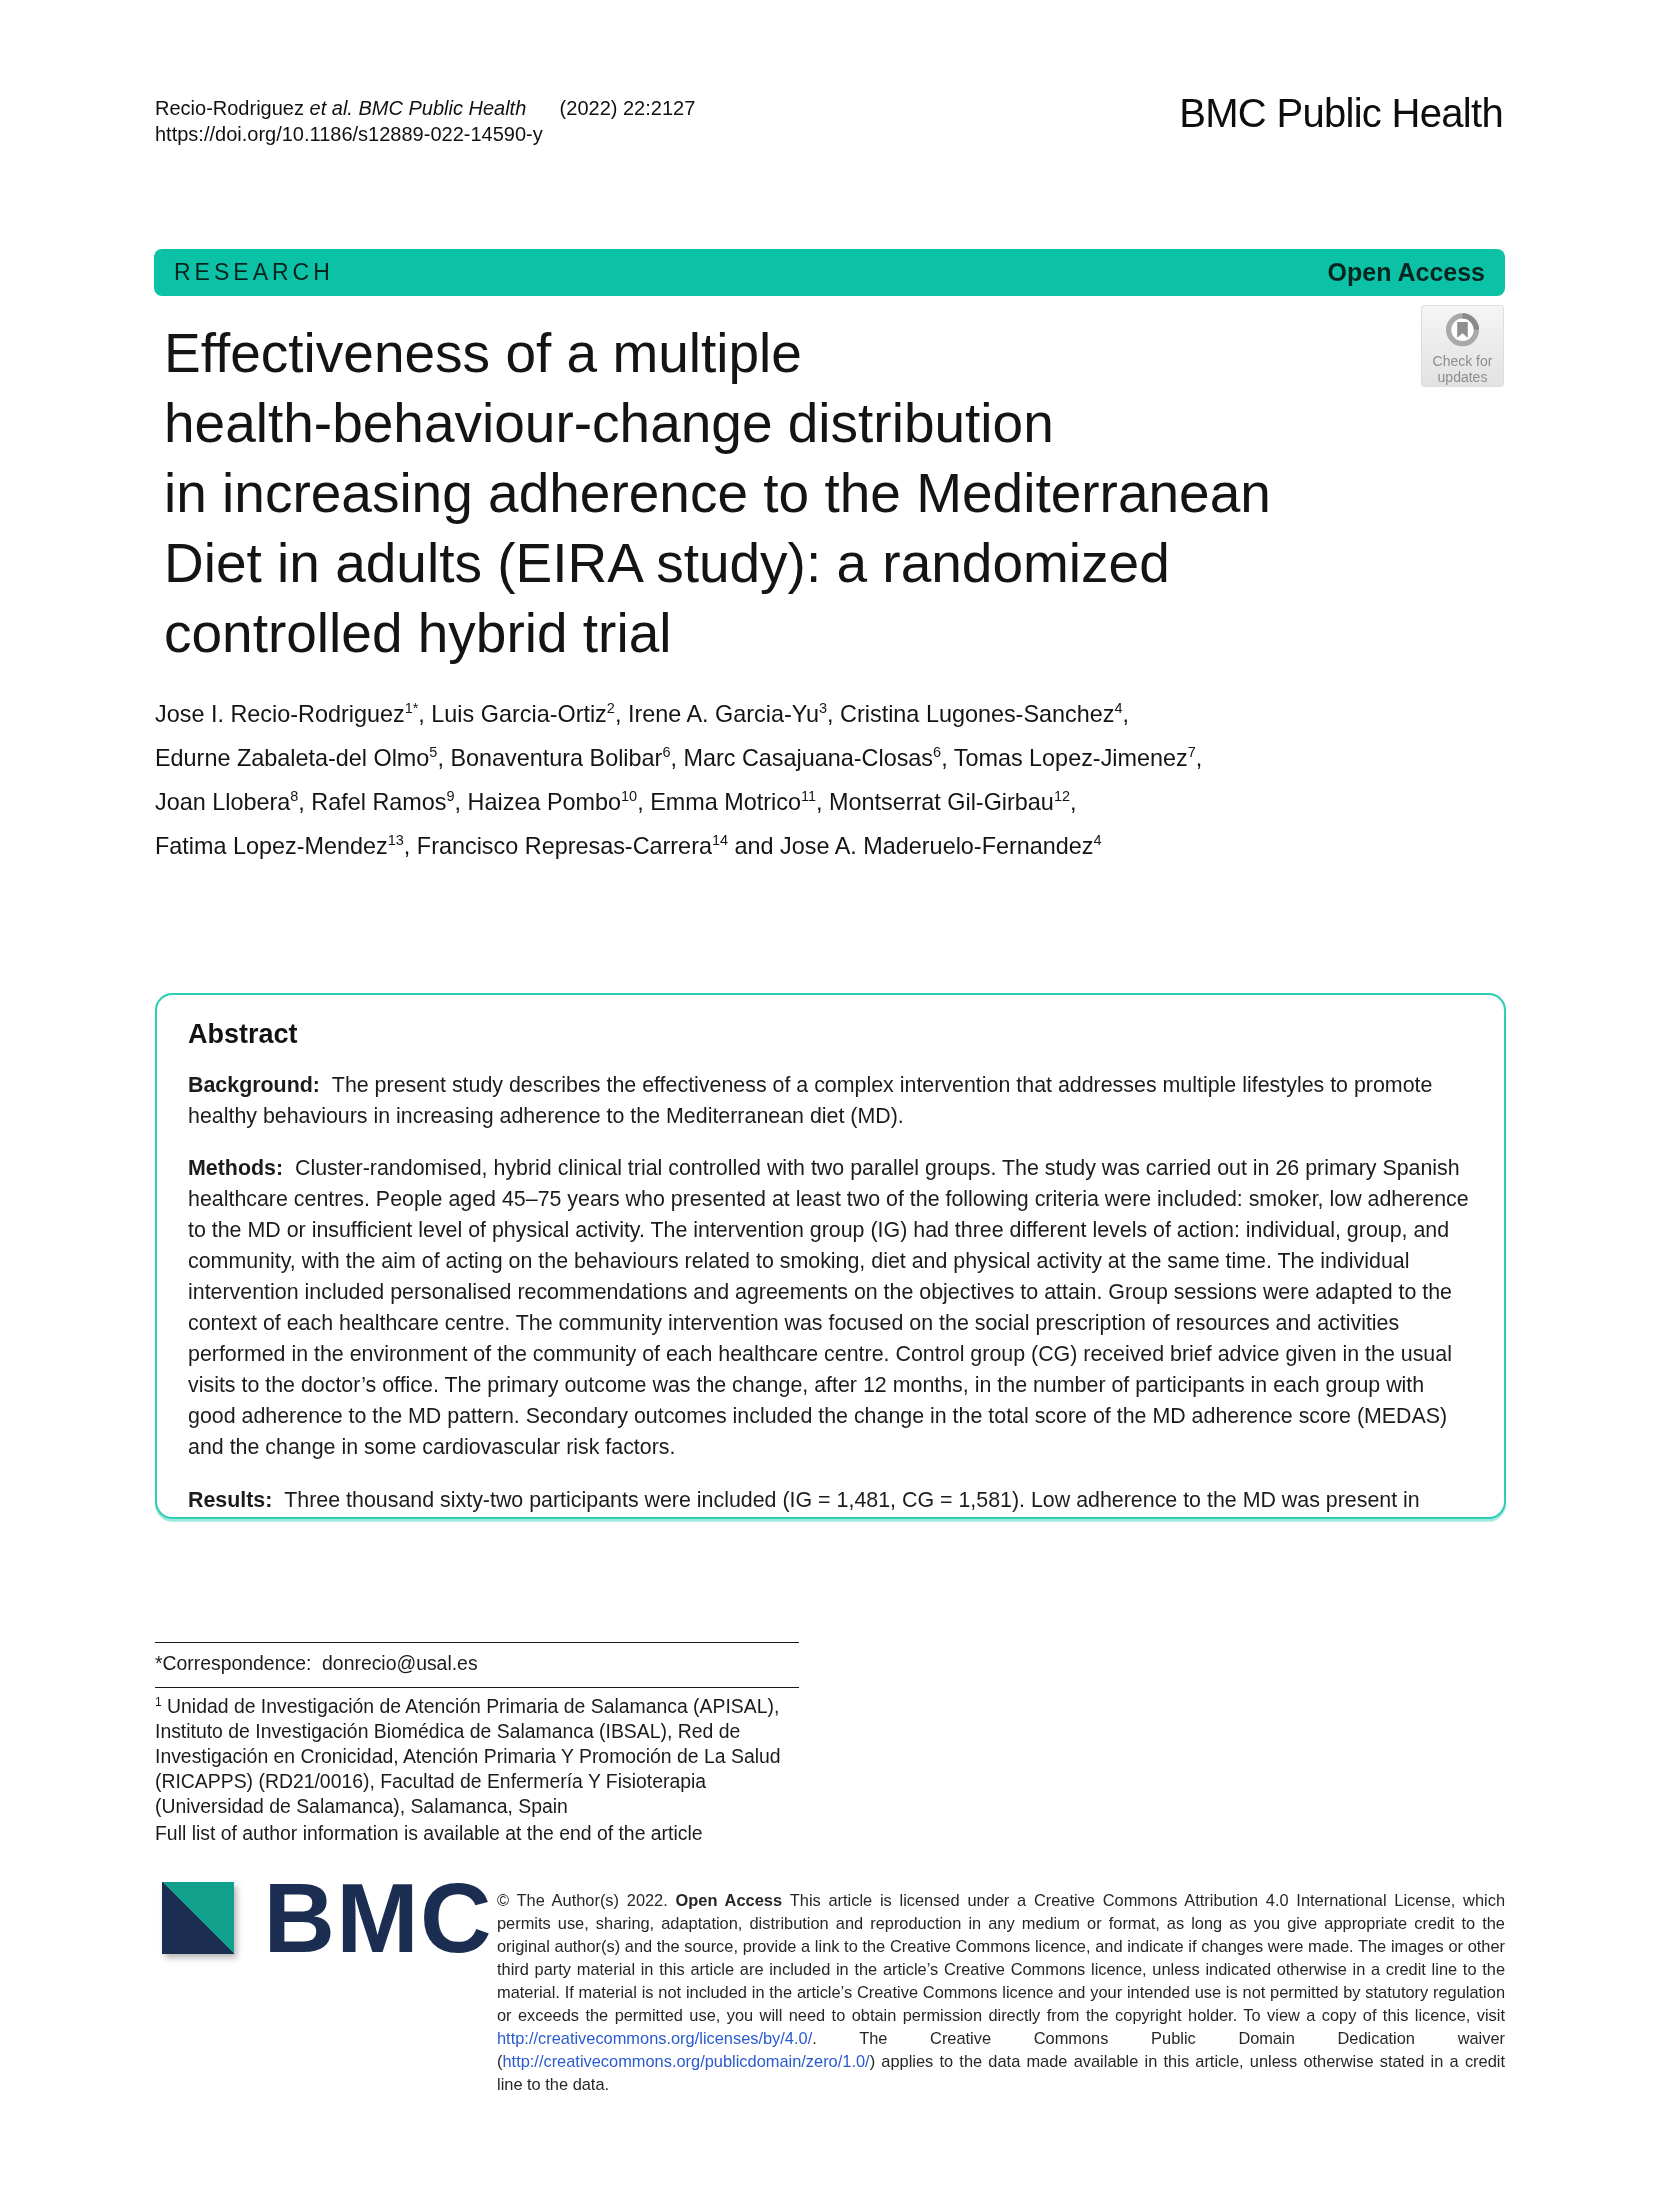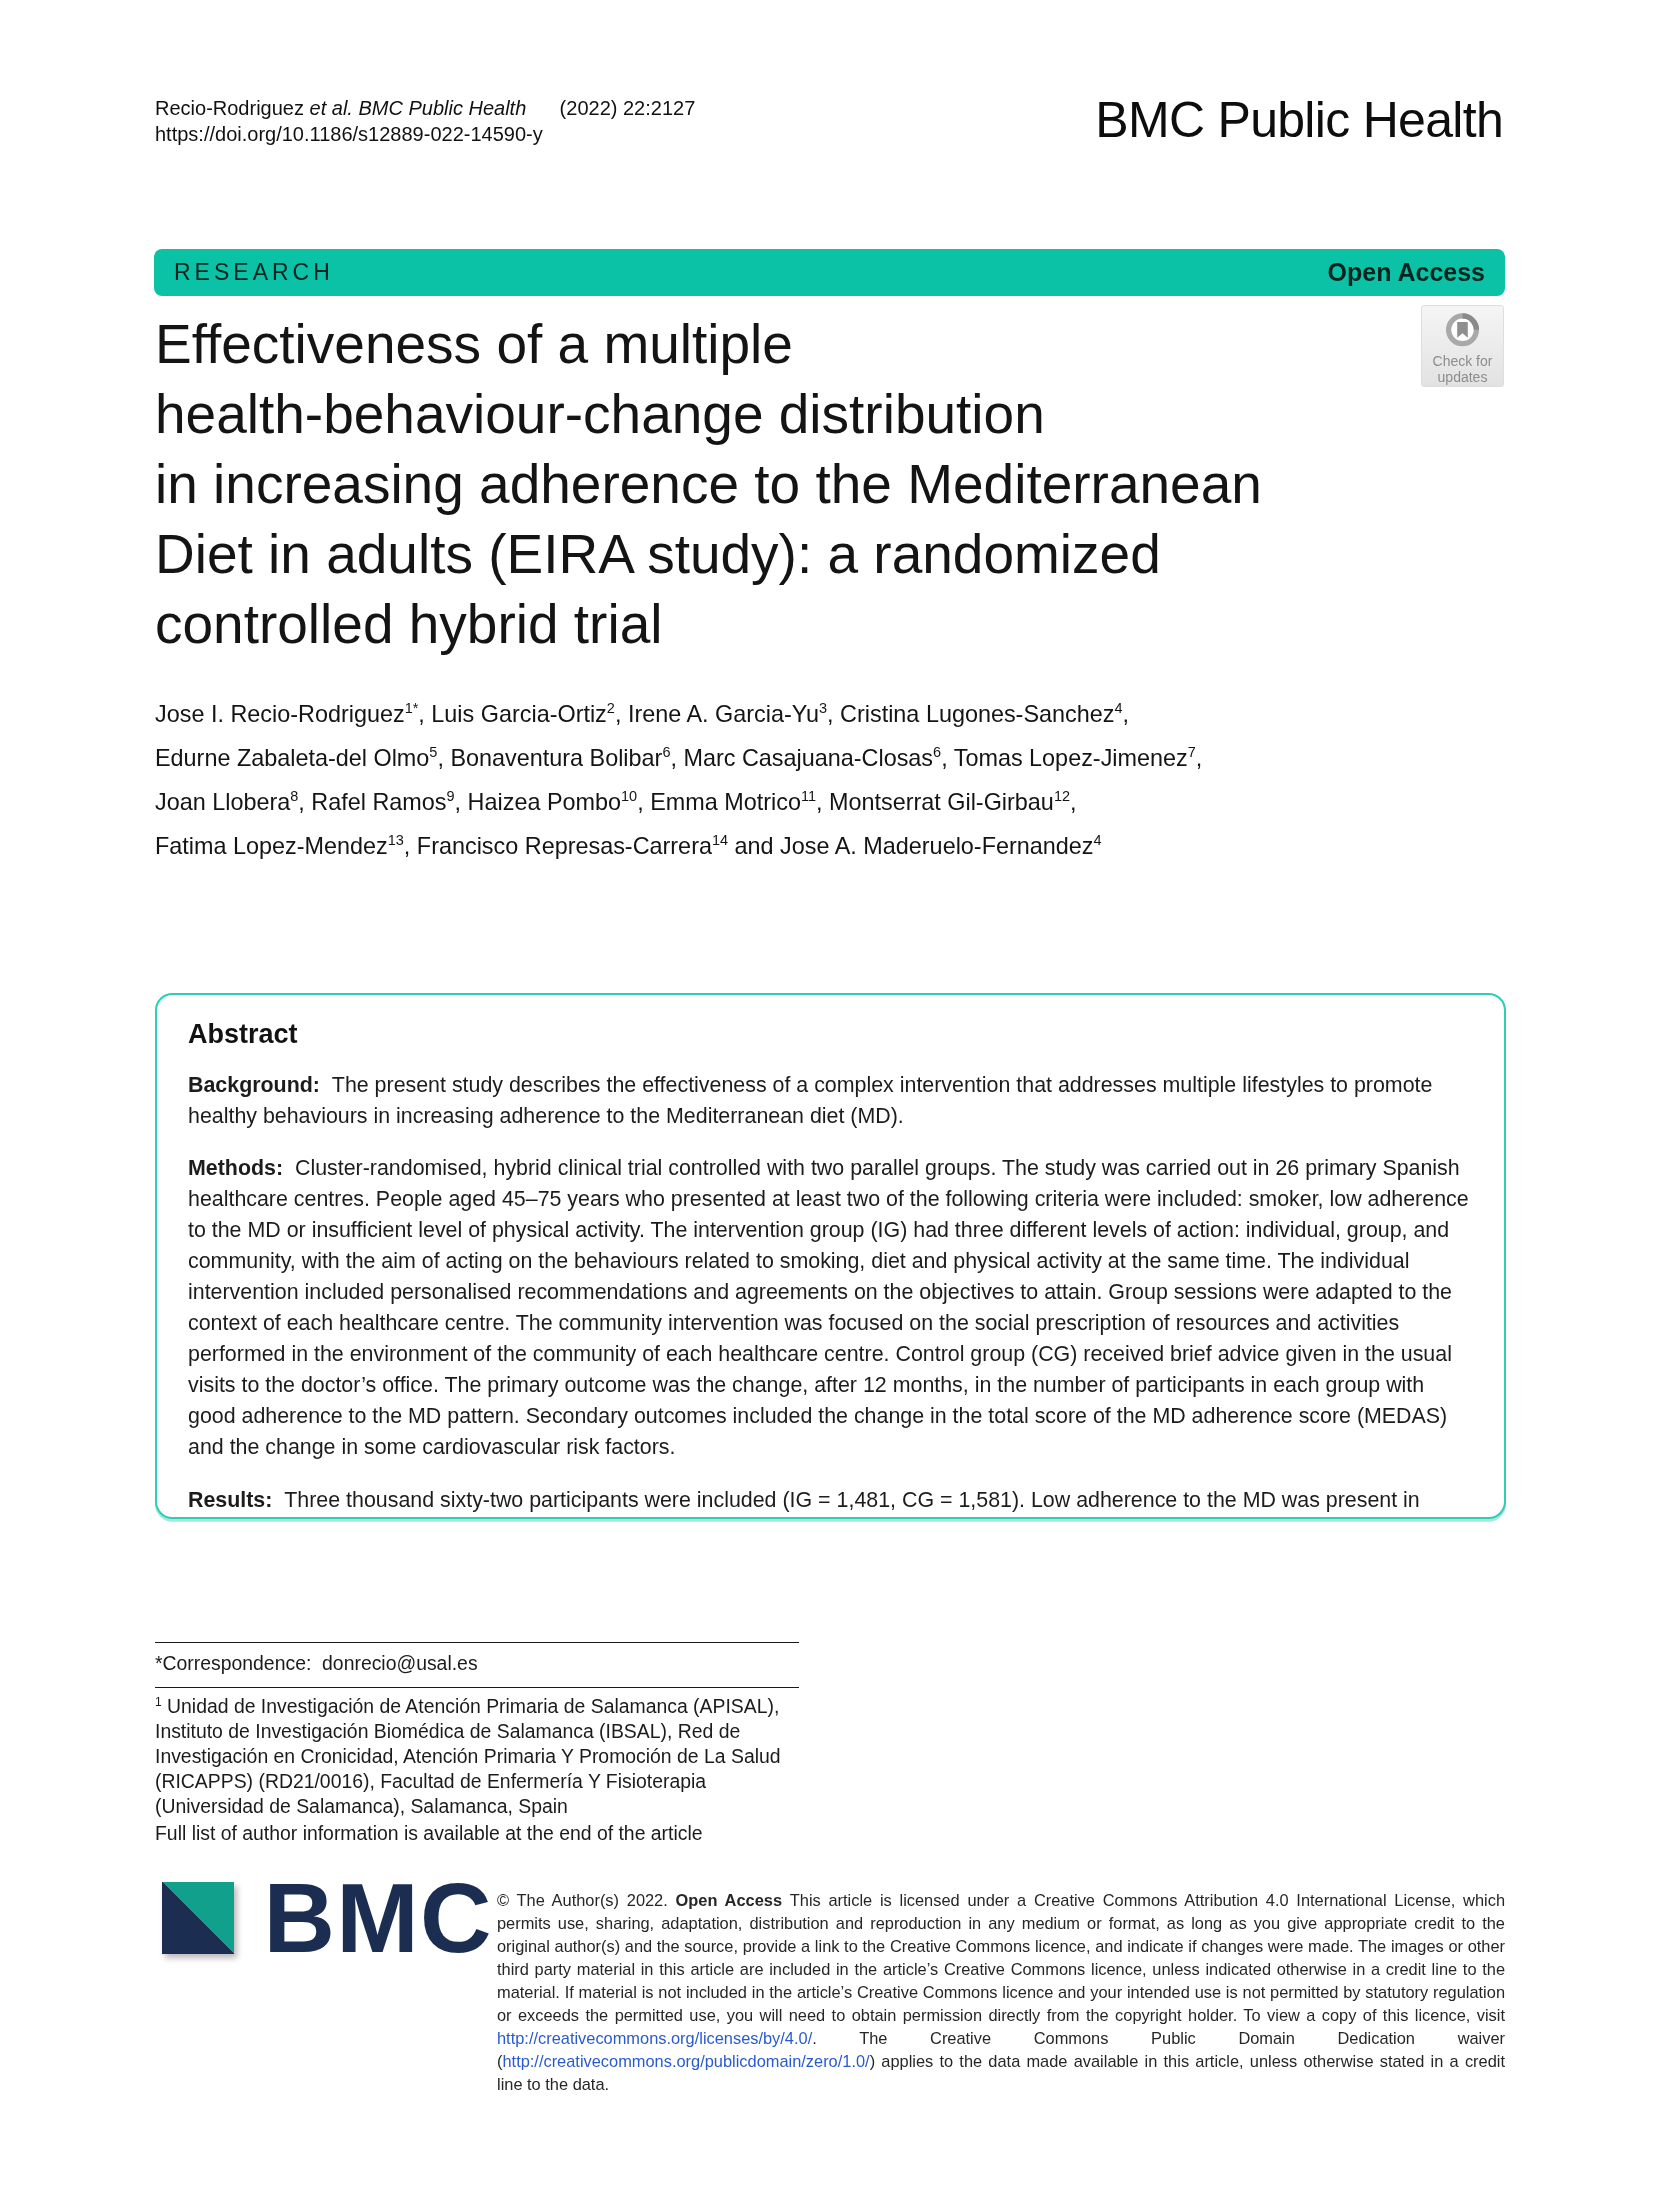--- a/index.html
+++ b/index.html
@@ -17,21 +17,21 @@
   }
   span,sup{white-space:pre-wrap}
   .b{font-weight:700}
   .i{font-style:italic}
   .link{color:var(--link)}
   sup{font-size:62%;line-height:0}
 
   
   .citation{position:absolute;left:155px;top:95px;font-size:20px;line-height:26px;color:#111}
   .doi{font-size:20px;color:#111}
-  .journal{position:absolute;right:157px;top:91px;font-size:50px;letter-spacing:-0.7px;color:#0d0d0d}
+  .journal{position:absolute;right:157px;top:91px;font-size:40px;letter-spacing:-0.7px;color:#0d0d0d}
 
   
   .banner{
     position:absolute;left:154px;top:249px;width:1351px;height:47px;border-radius:8px;
     background:var(--banner);display:flex;align-items:center;justify-content:space-between;
     padding:0 20px;color:#06231e;
   }
   .banner .type{font-weight:400;font-size:23px;letter-spacing:4px;color:#072520}
   .banner .access{font-weight:700;font-size:25px;color:#072520}
 
@@ -83,21 +83,21 @@
     <div><span>Recio-Rodriguez </span><span class="i">et al. BMC Public Health</span><span>      (2022) 22:2127</span></div>
     <div class="doi">https://doi.org/10.1186/s12889-022-14590-y</div>
   </div>
   <div class="journal">BMC Public Health</div>
 
   <div class="banner">
     <span class="type">RESEARCH</span>
     <span class="access">Open Access</span>
   </div>
 
-  <h1 class="title" style="margin:0">
+  <h1 class="title" style="margin:9px">
       <div>Effectiveness of a multiple</div>
       <div>health-behaviour-change distribution</div>
       <div>in increasing adherence to the Mediterranean</div>
       <div>Diet in adults (EIRA study): a randomized</div>
       <div>controlled hybrid trial</div>
     </h1>
 
   <div class="badge">
     <svg width="41" height="39" viewBox="0 0 62 58">
       <circle cx="31" cy="28" r="21" fill="#ffffff" stroke="#a9a9a9" stroke-width="8"></circle>

